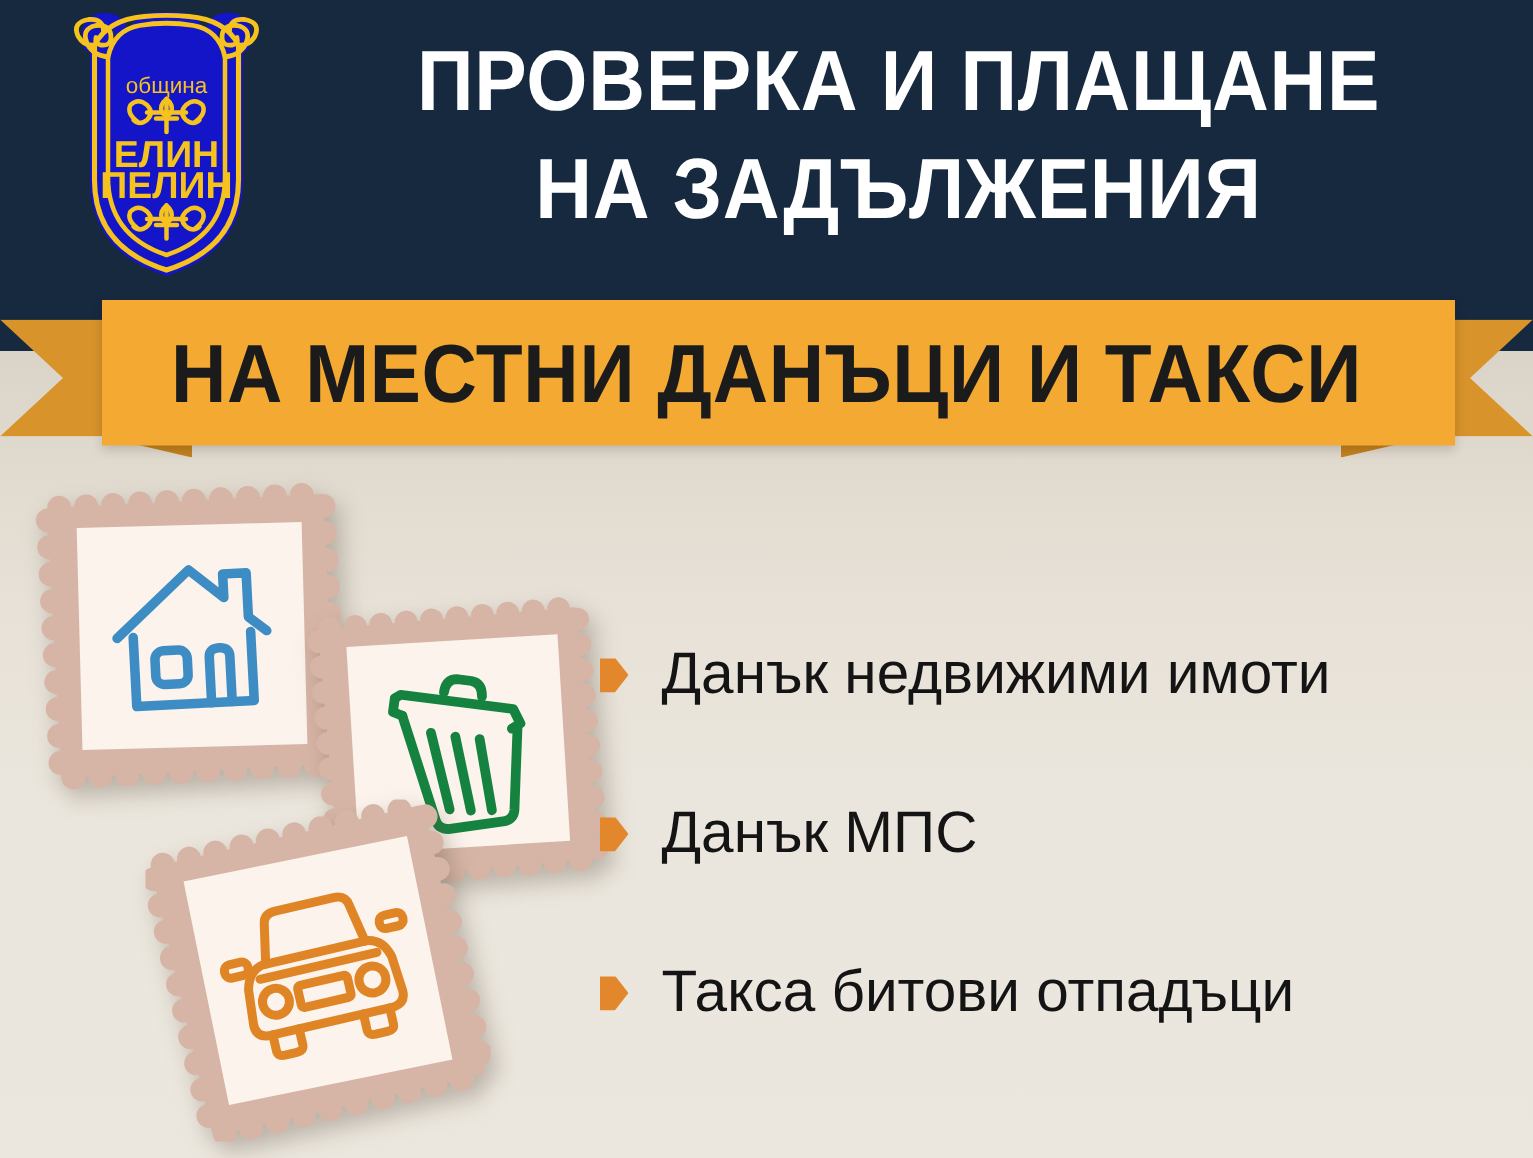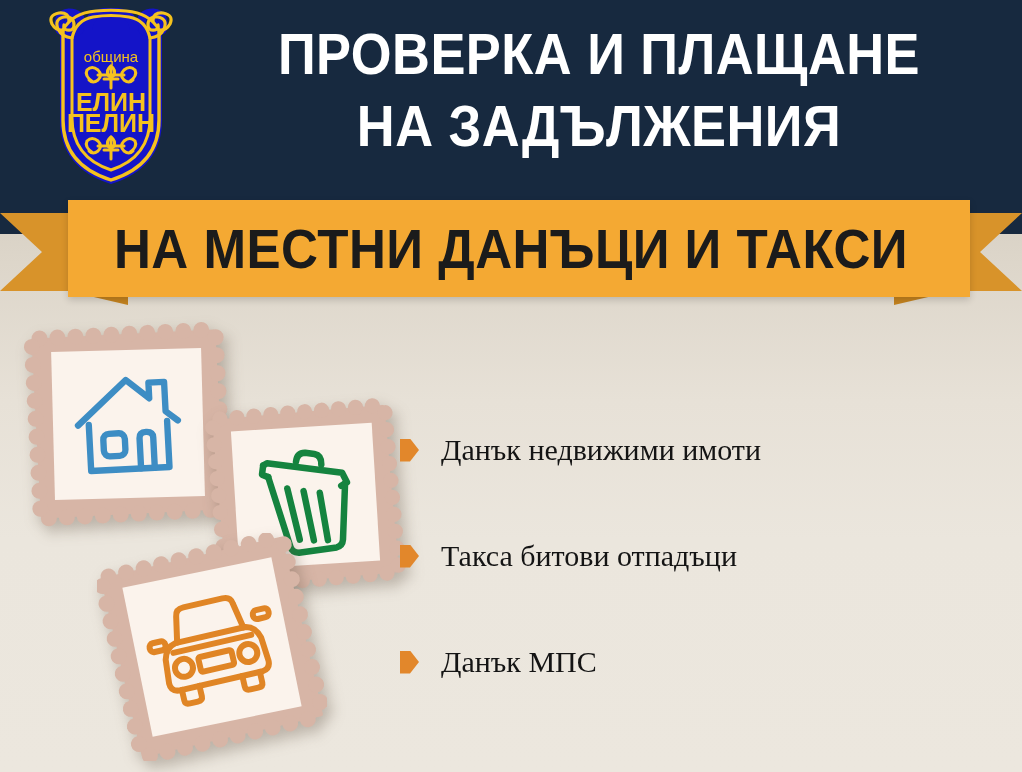--- a/index.html
+++ b/index.html
@@ -158,22 +158,22 @@
 
   .bullet-marker {
     flex: 0 0 auto;
     width: 19px;
     height: 23px;
     margin-right: 22px;
     background: #e2872b;
     clip-path: polygon(0 0, 10px 0, 19px 11.5px, 10px 23px, 0 23px);
   }
   .bullet-text {
-    font-family: Liberation Serif, serif;
-    font-size: 30px;
+    font-family: Liberation Sans, sans-serif;
+    font-size: 39px;
     line-height: 50px;
     color: #141414;
     white-space: nowrap;
   }
 </style>
 </head>
 <body>
 
 <div id="poster">
 
@@ -473,23 +473,23 @@
 
   <div class="bullet-list">
 
     <div class="bullet-row">
       <span class="bullet-marker"></span>
       <span class="bullet-text">Данък недвижими имоти</span>
     </div>
 
     <div class="bullet-row">
       <span class="bullet-marker"></span>
+      <span class="bullet-text">Данък МПС</span>
+    </div>
+
+    <div class="bullet-row">
+      <span class="bullet-marker"></span>
       <span class="bullet-text">Такса битови отпадъци</span>
     </div>
 
-    <div class="bullet-row">
-      <span class="bullet-marker"></span>
-      <span class="bullet-text">Данък МПС</span>
-    </div>
-
   </div>
 
 </div>
 
 </body></html>

